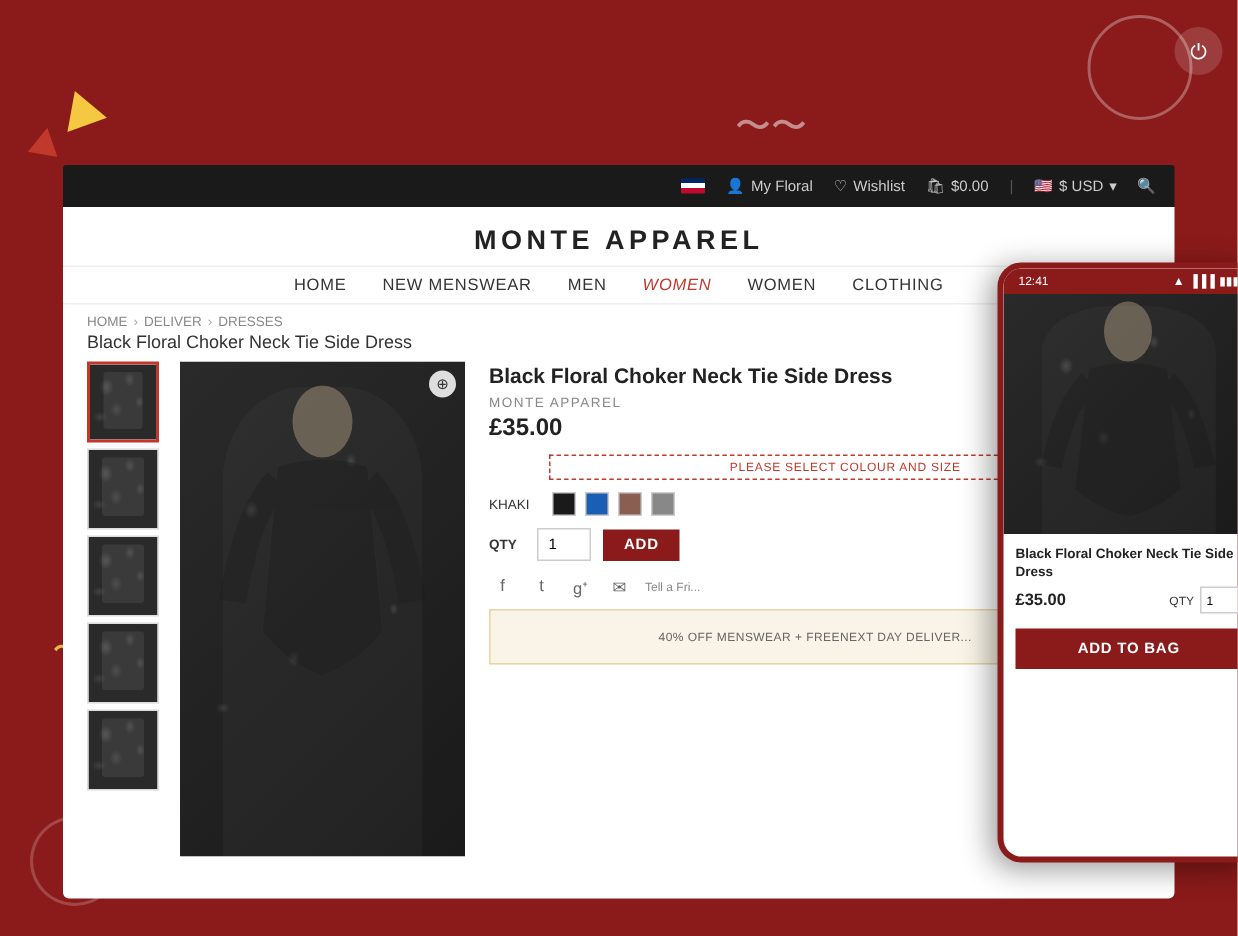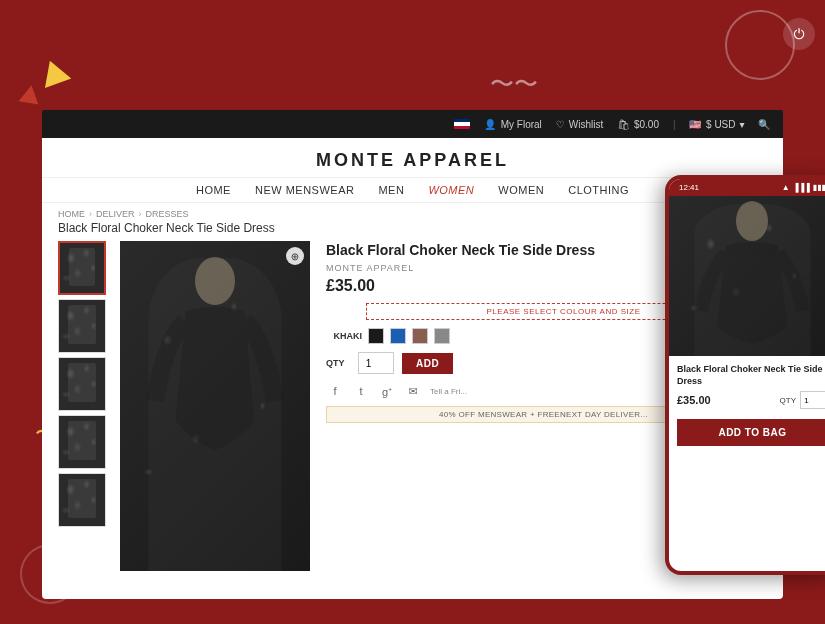--- a/index.html
+++ b/index.html
@@ -321,21 +321,21 @@
       color: #333;
     }
     .colour-row {
       display: flex;
       align-items: center;
       gap: 6px;
       margin-bottom: 8px;
       font-size: 9px;
       color: #333;
     }
-    .colour-label { width: 36px; font-weight: 700; text-align: right; }
+    .colour-label { width: 36px; font-weight: 400; }
     .colour-swatch {
       width: 16px;
       height: 16px;
       border: 1px solid #ccc;
       cursor: pointer;
     }
     .qty-row {
       display: flex;
       align-items: center;
       gap: 8px;
@@ -382,21 +382,21 @@
     }
     .tell-friend {
       font-size: 8px;
       color: #888;
     }
     .promo-bar {
       background: #f9f3e8;
       border: 1px solid #e8d5a3;
       font-size: 8px;
       color: #666;
-      padding: 3px 6px;
+      padding: 13px 6px;
       text-align: center;
       letter-spacing: 0.3px;
     }
 
     
     .mobile-mockup {
       position: absolute;
       top: 175px;
       right: -15px;
       width: 175px;

